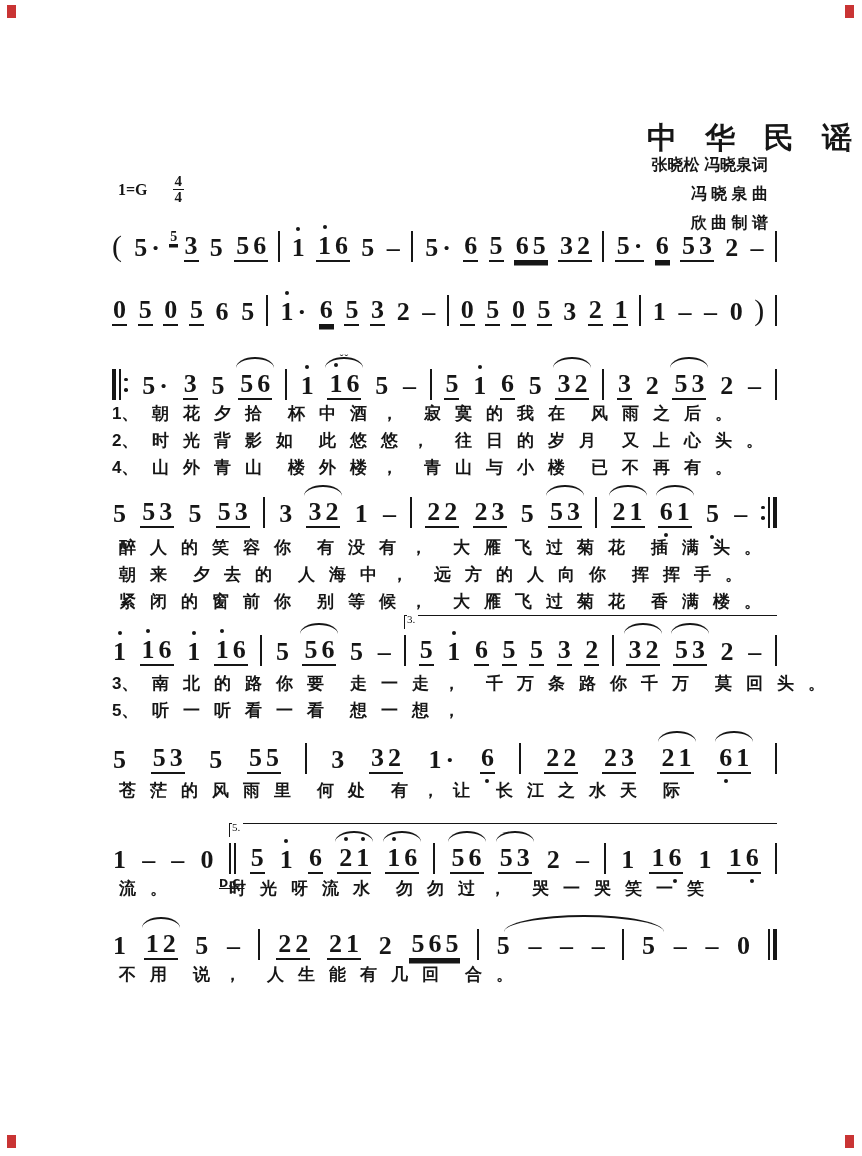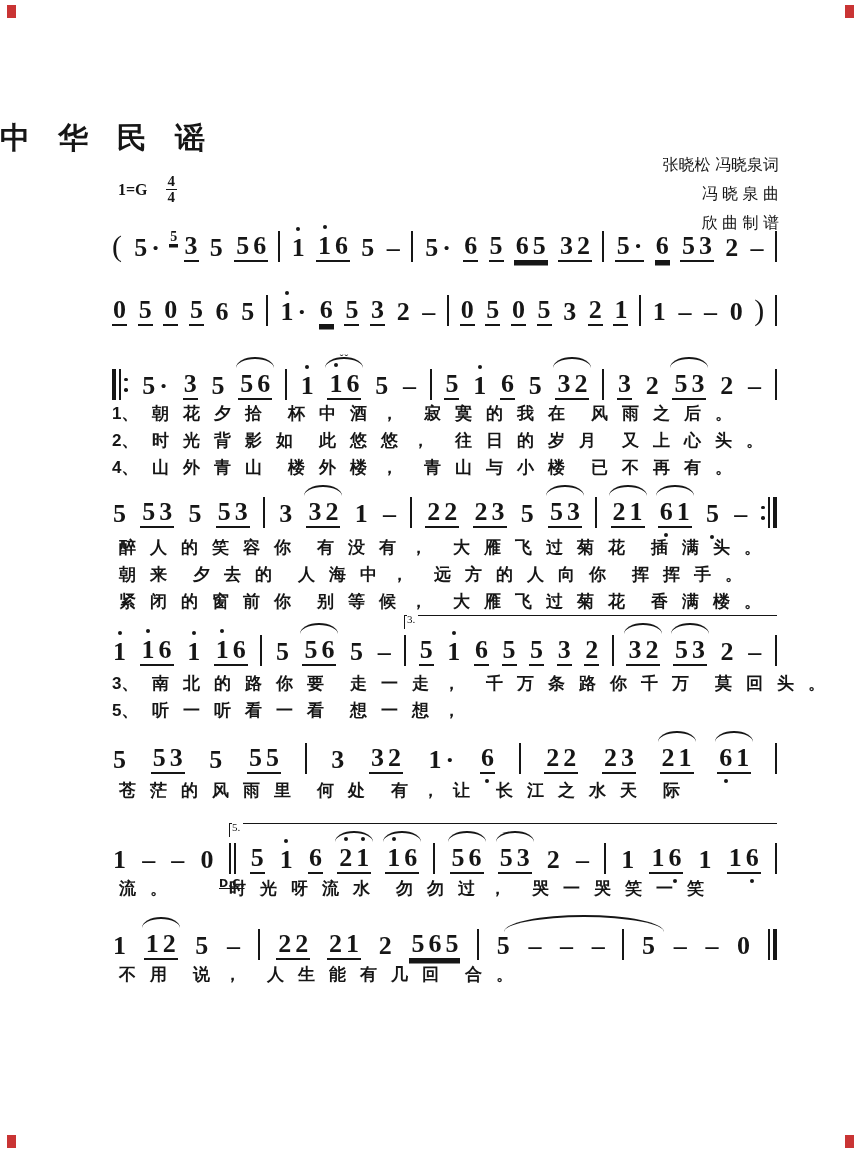--- a/index.html
+++ b/index.html
@@ -1,24 +1,24 @@
 <!DOCTYPE html>
 <html><head>
 <meta charset="utf-8">
 <style>
   html,body{margin:0;padding:0;background:#ffffff;}
   .sheet{position:relative;width:862px;height:1156px;background:#fff;color:#161616;overflow:hidden;
          font-family:"Liberation Sans",sans-serif;}
   .corner{position:absolute;width:9px;height:13px;background:#c93434;}
   .c-tl{left:7px;top:5px}.c-tr{right:8px;top:5px}.c-bl{left:7px;bottom:8px}.c-br{right:8px;bottom:8px}
 
-  .title{position:absolute;left:0;right:0;top:118px;text-align:left;font-size:30px;font-weight:700;
+  .title{position:absolute;left:0;right:0;top:118px;text-align:right;font-size:30px;font-weight:700;
          letter-spacing:10px;}
-  .credits{position:absolute;right:83px;top:150px;text-align:right;font-size:16px;line-height:29px;font-weight:400;}
-  .keysig{position:absolute;left:118px;top:174px;font-size:16px;font-weight:700;display:flex;align-items:center;gap:18px;
+  .credits{position:absolute;right:94px;top:150px;text-align:right;font-size:16px;line-height:29px;font-weight:700;}
+  .keysig{position:absolute;left:118px;top:174px;font-size:16px;font-weight:700;display:flex;align-items:center;gap:25px;
           font-family:"Liberation Serif",serif;}
   .frac{display:inline-flex;flex-direction:column;align-items:center;font-size:15px;line-height:15px;font-weight:700;}
   .frac .fden{border-top:1.5px solid #161616;padding:0 2px;}
 
   
   .nrow{position:absolute;left:112px;width:665px;height:34px;display:flex;justify-content:space-between;
         align-items:flex-end;font-family:"Liberation Serif",serif;font-weight:700;font-size:26px;}
   .tok{position:relative;display:inline-flex;align-items:flex-end;line-height:28px;}
   .tok i{font-style:normal;}
   .u1{border-bottom:2.5px solid #161616;}

